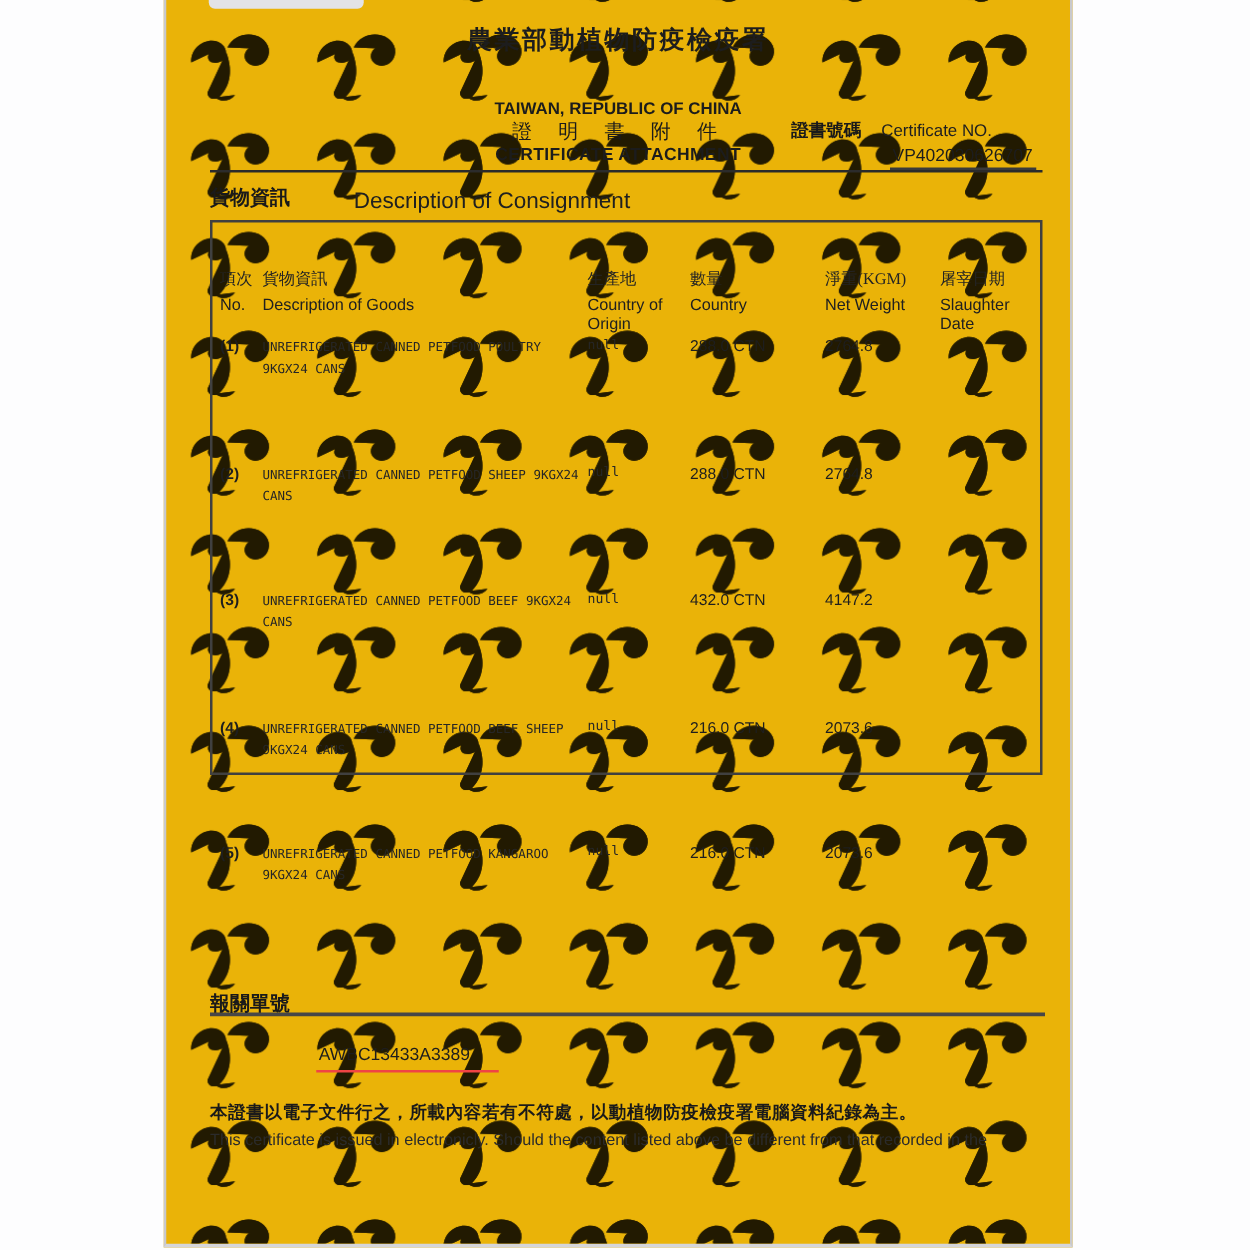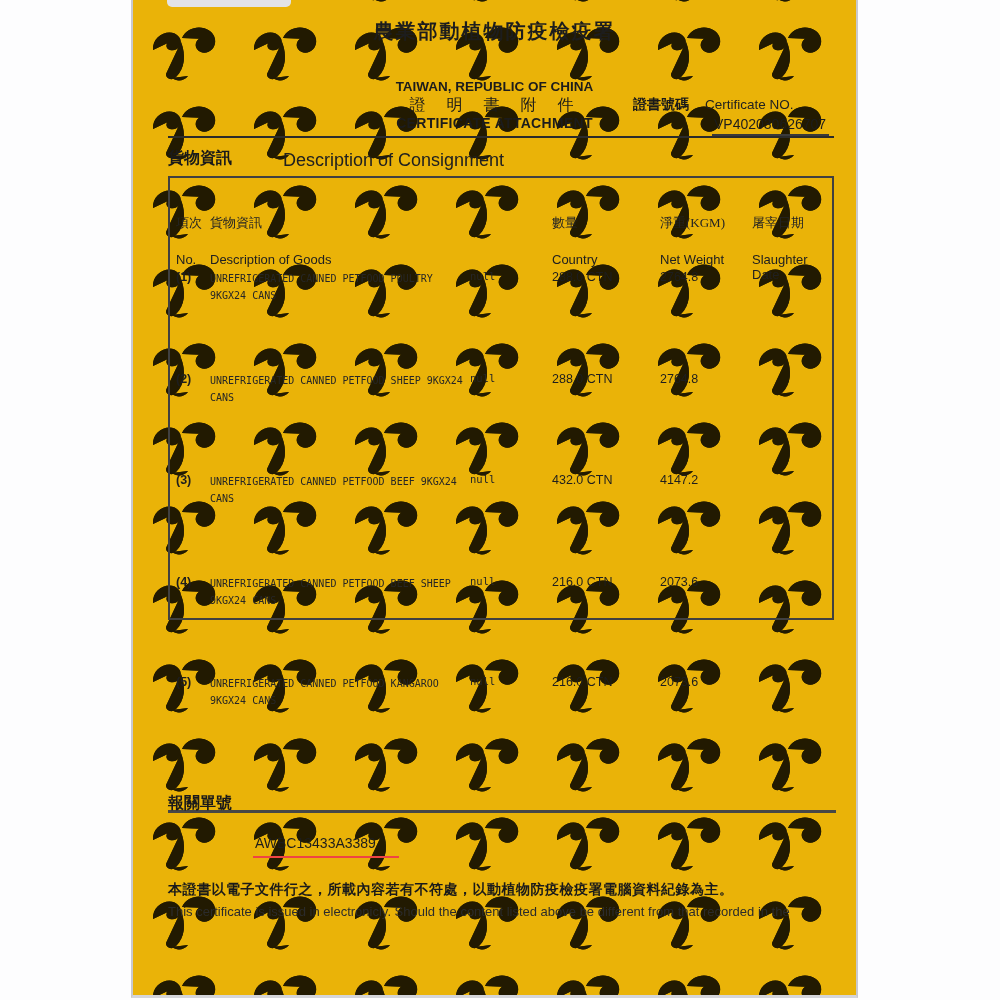--- a/index.html
+++ b/index.html
@@ -33,21 +33,21 @@
   .certno-en{left:572px;top:97px;font-size:13.5px;color:#202020}
   .certno-val{left:579px;top:116px;font-size:14px;color:#1d1d1d;border-bottom:2px solid #3a3a3a;padding:0 3px 2px 2px}
   .rule-top{left:35px;top:136px;width:666px;height:2px;background:#2b2b2b}
 
   
   .sec-zh{left:35px;top:148px;font-size:16px;font-weight:700;color:#1a1a1a}
   .sec-en{left:150px;top:150px;font-size:18px;color:#202020}
   .tbl{position:absolute;left:35px;top:176px;width:666px;height:444px;border:2px solid #404040;z-index:2;box-sizing:border-box}
   .th{position:absolute;top:36px;white-space:normal}
   .th .zh{font-size:13px;color:#242424;font-family:"Liberation Serif","DejaVu Serif",serif}
-  .th .en{font-size:13px;color:#202020;margin-top:20px;line-height:15px}
+  .th .en{font-size:13px;color:#202020;margin-top:4px;line-height:15px}
   .col-no{left:6px;width:34px}
   .col-goods{left:40px;width:260px}
   .col-origin{left:300px;width:80px}
   .col-qty{left:382px;width:100px}
   .col-net{left:490px;width:90px}
   .col-date{left:582px;width:76px}
   .t-row{position:absolute;left:0;right:0}
   .cell{position:absolute;top:0;white-space:normal}
   .cell-no{font-size:12.5px;font-weight:600;color:#1e1e1e}
   .cell-goods{font-size:10px;line-height:17px;letter-spacing:0;color:#262626;font-weight:500}
@@ -107,20 +107,24 @@
 
   <div class="tbl">
     <div class="th col-no">
       <div class="zh">項次</div>
       <div class="en">No.</div>
     </div>
     <div class="th col-goods">
       <div class="zh">貨物資訊</div>
       <div class="en">Description of Goods</div>
     </div>
+    <div class="th col-origin">
+      <div class="zh">生產地</div>
+      <div class="en">Country of Origin</div>
+    </div>
     <div class="th col-qty">
       <div class="zh">數量</div>
       <div class="en">Country</div>
     </div>
     <div class="th col-net">
       <div class="zh">淨重(KGM)</div>
       <div class="en">Net Weight</div>
     </div>
     <div class="th col-date">
       <div class="zh">屠宰日期</div>

